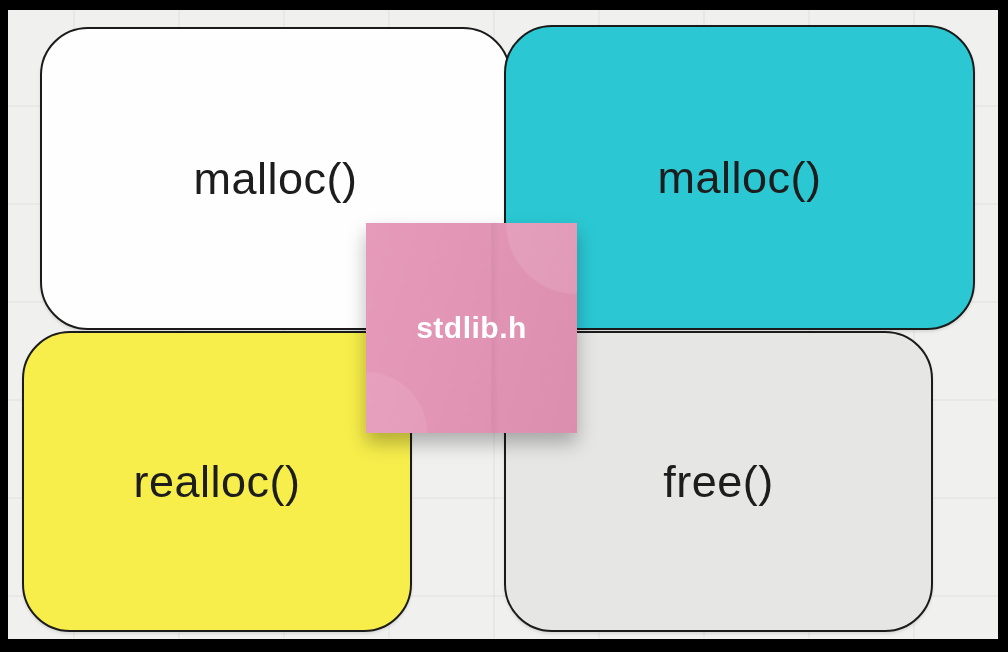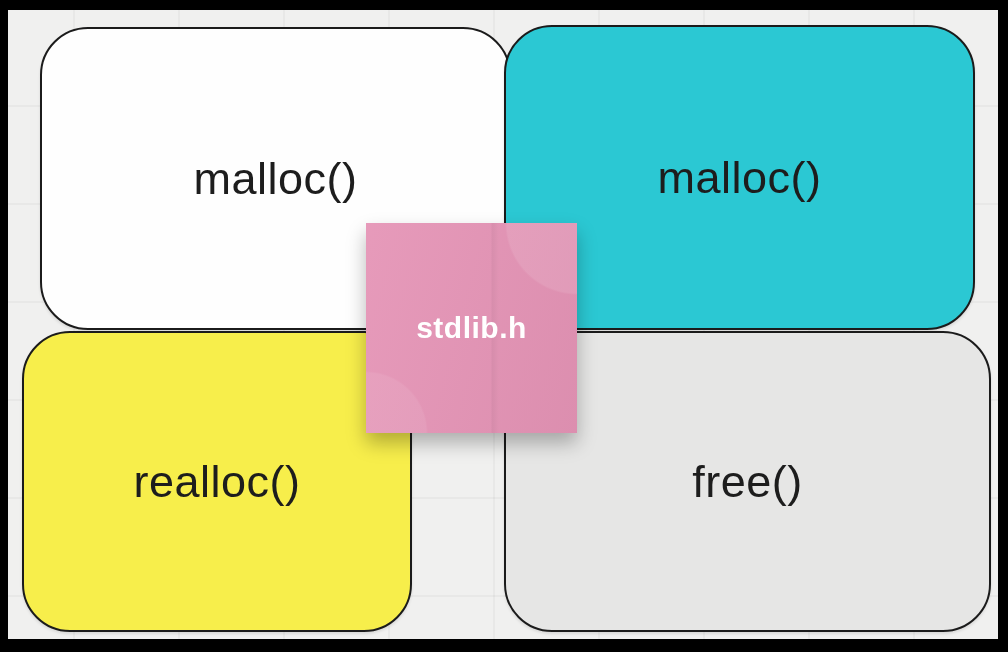--- a/index.html
+++ b/index.html
@@ -40,21 +40,21 @@
   }
   .shape-label {
     font-size: 45px;
     line-height: 1;
     color: #1d1d1d;
     letter-spacing: 0.5px;
   }
   .shape-malloc  { left: 22px;  top: 27px;  width: 471px; height: 303px; margin-left: 18px; }
   .shape-calloc  { left: 504px; top: 25px;  width: 471px; height: 305px; }
   .shape-realloc { left: 22px;  top: 331px; width: 390px; height: 301px; }
-  .shape-free    { left: 504px; top: 331px; width: 487px; height: 301px; }
+  .shape-free    { left: 504px; top: 331px; width: 429px; height: 301px; }
   .sticky-note {
     position: absolute;
     left: 366px;
     top: 223px;
     width: 211px;
     height: 210px;
     display: flex;
     align-items: center;
     justify-content: center;
     box-shadow: 0 10px 18px rgba(0,0,0,0.28);

